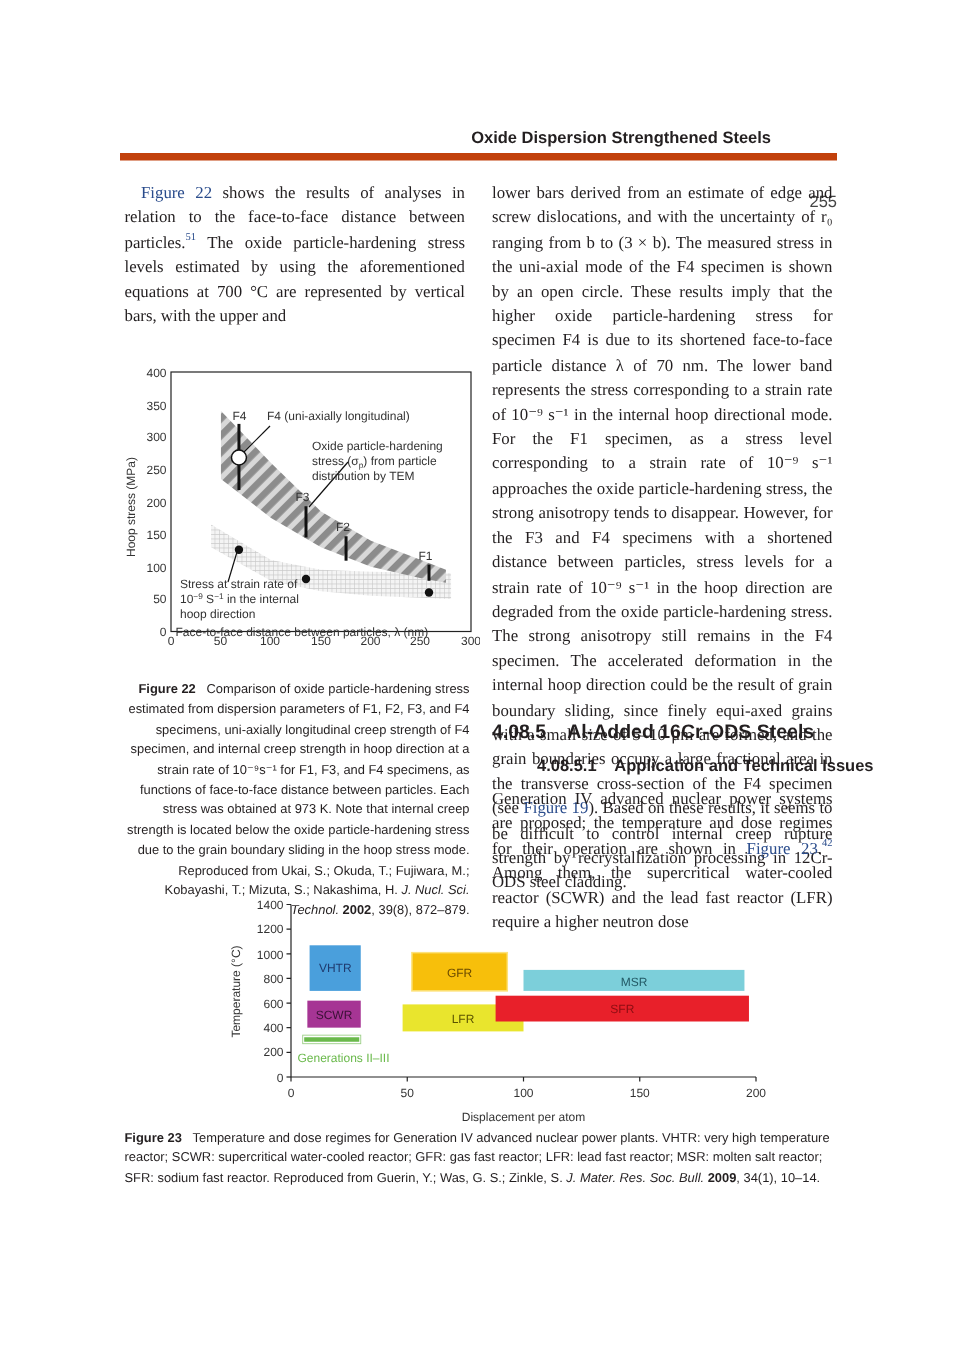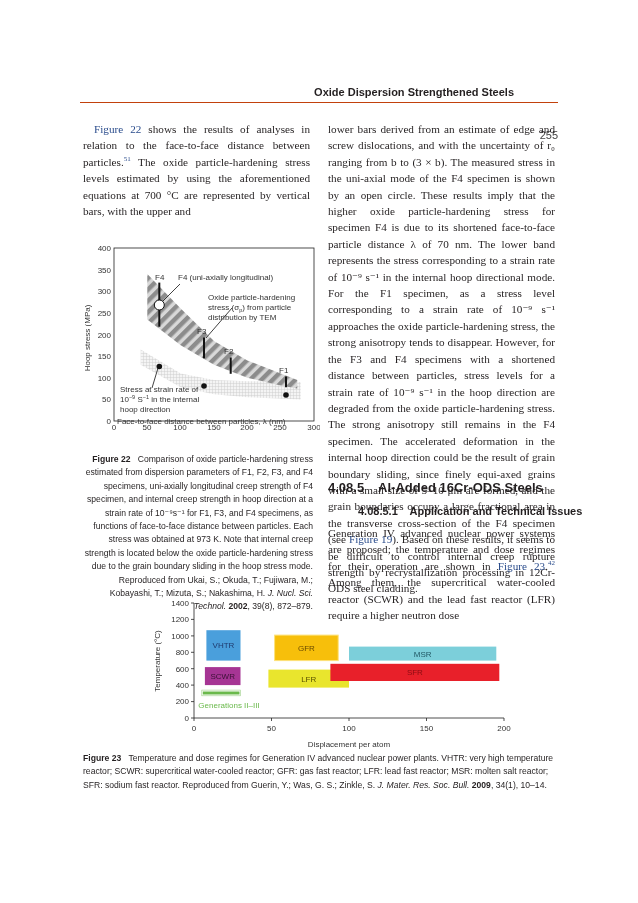--- a/index.html
+++ b/index.html
@@ -1,19 +1,19 @@
 <!DOCTYPE html>
 <html><head>
 <meta charset="utf-8">
 <style>
   html,body{margin:0;padding:0;background:#fff;}
   body{width:638px;height:903px;position:relative;overflow:hidden;color:#231f20;}
   .serif{font-family:"Liberation Serif","DejaVu Serif",serif;}
   .sans{font-family:"Liberation Sans","DejaVu Sans",sans-serif;}
-  .hdr{position:absolute;left:80px;top:82px;width:478px;height:20px;border-bottom:1px solid #c2410c;}
+  .hdr{position:absolute;left:80px;top:82px;width:478px;height:20px;border-bottom:5px solid #c2410c;}
   .hdr .title{position:absolute;right:44px;top:4px;font-size:11px;font-weight:bold;}
   .hdr .pg{position:absolute;right:0;top:4px;font-size:11px;color:#444;margin-top:43px;}
   .col{position:absolute;font-size:11.2px;line-height:16.4px;text-align:justify;}
   .col p{margin:0;}
   .col .ind{text-indent:11px;}
   .link{color:#2a4c8c;}
   sup{font-size:7px;line-height:0;}
   .cap{position:absolute;font-size:8.6px;line-height:13.4px;}
   .cap b{font-weight:bold;}
   .h1{position:absolute;left:328px;top:480px;font-size:13px;font-weight:bold;}

